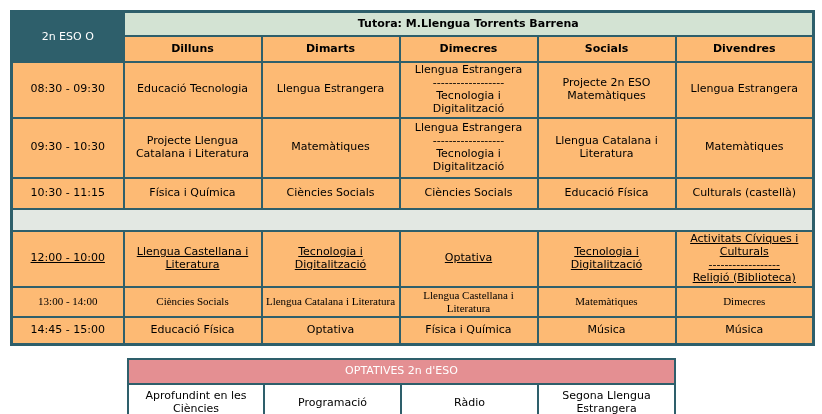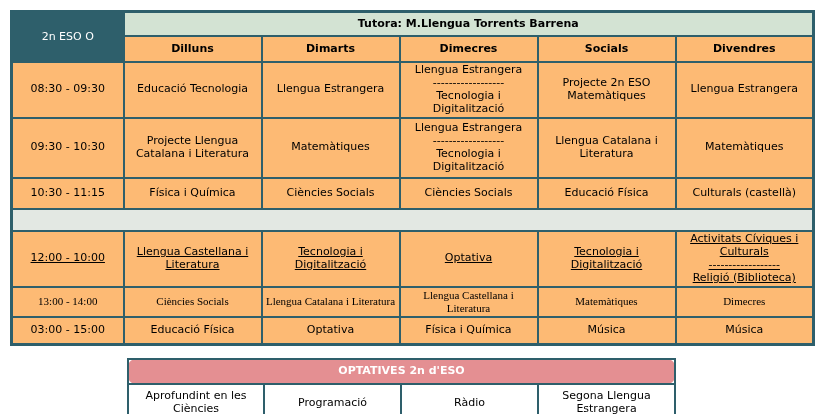--- a/index.html
+++ b/index.html
@@ -54,23 +54,22 @@
   .opt td{
     border:2px solid #2e5f6b;
     text-align:center;vertical-align:middle;
     font-size:11px;line-height:1.18;
     padding:1px 2px;
     background:#ffffff;
     overflow:hidden;
   }
   .opt-head{
     background:#e48f92 !important;
-    color:#ffffff;font-weight:bold;font-size:12px;
+    color:#ffffff;font-weight:normal;font-size:12px;
     height:21px;
-    border-radius:8px;
   }
   tr.opt-row td{height:34px;}
 </style>
 </head>
 <body>
 
 <table class="tt">
   <colgroup>
     <col style="width:112px">
     <col style="width:138px">
@@ -141,21 +140,21 @@
   <tr class="row-e">
     <td>13:00 - 14:00</td>
     <td>Ciències Socials</td>
     <td>Llengua Catalana i Literatura</td>
     <td>Llengua Castellana i Literatura</td>
     <td>Matemàtiques</td>
     <td>Dimecres</td>
   </tr>
 
   <tr class="row-f">
-    <td>03:00 - 15:00</td>
+    <td>14:45 - 15:00</td>
     <td>Educació Física</td>
     <td>Optativa</td>
     <td>Física i Química</td>
     <td>Música</td>
     <td>Música</td>
   </tr>
 </tbody>
   </table>
 
 <table class="opt">

